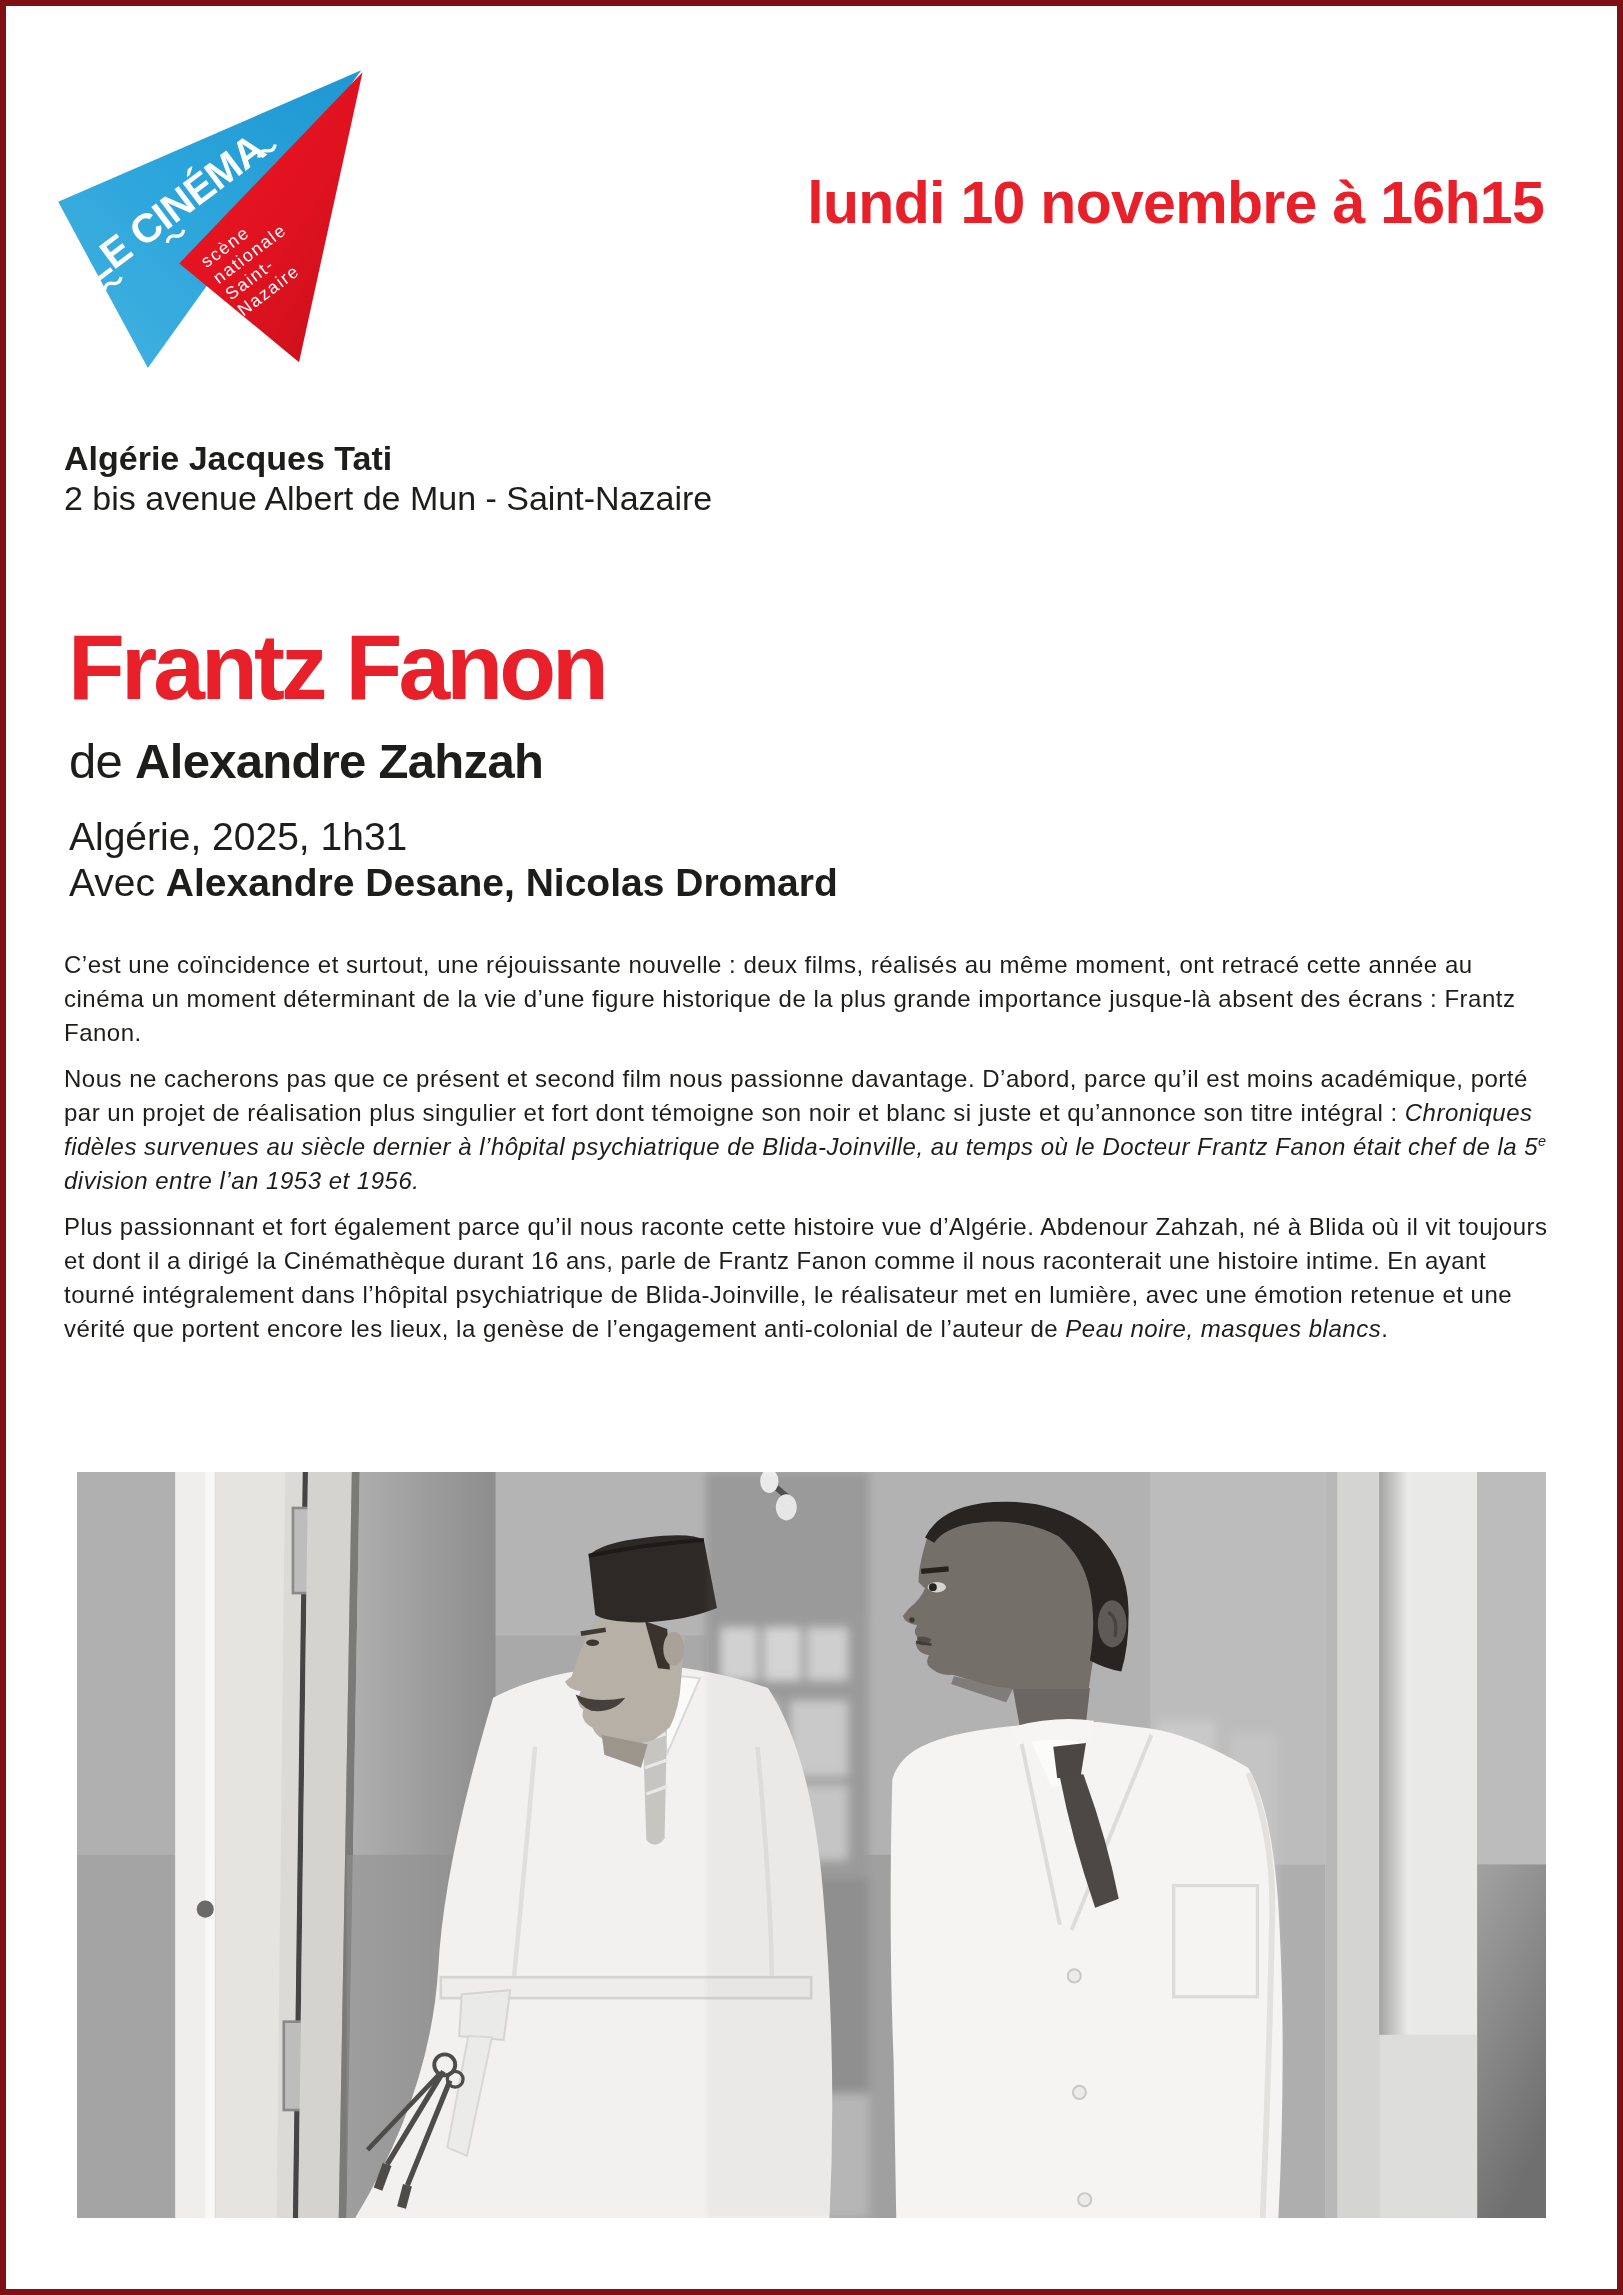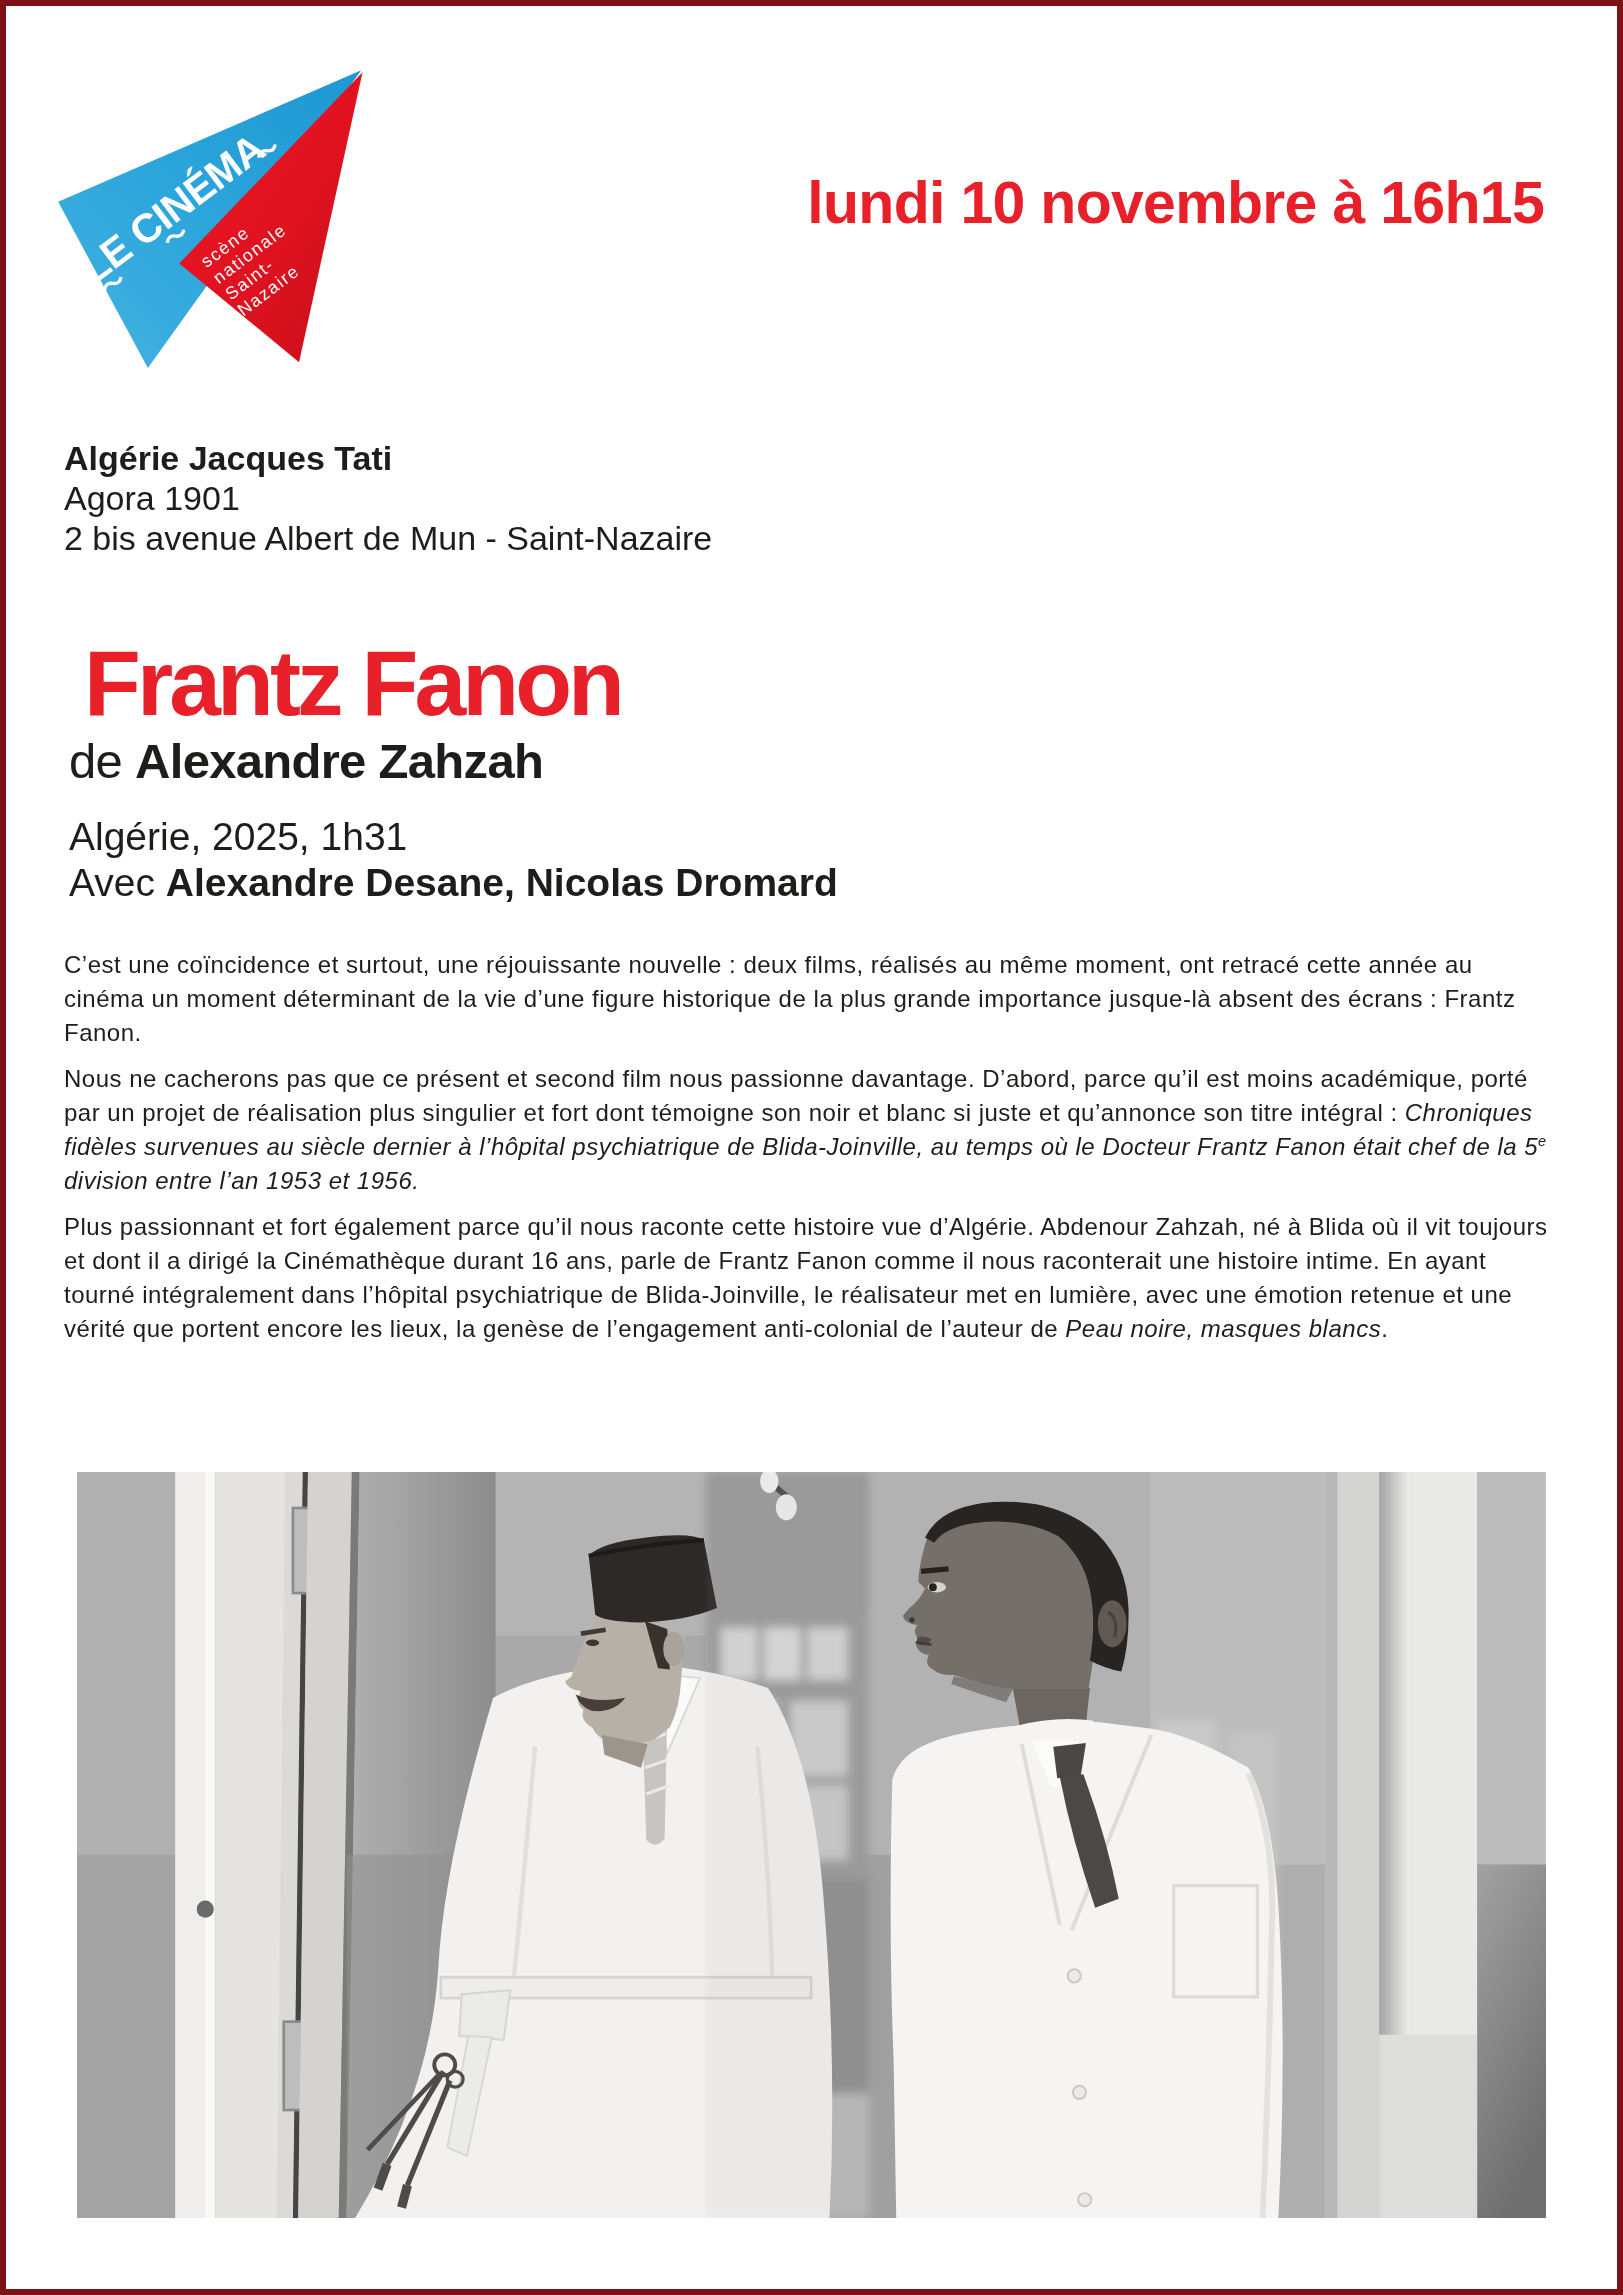--- a/index.html
+++ b/index.html
@@ -27,21 +27,21 @@
     color:#e7202a;
     letter-spacing:-0.7px;
   }
   .venue{
     position:absolute;left:64px;top:438px;
     font-size:34px;line-height:40px;color:#1d1d1b;
   }
   .venue-name{font-weight:bold;}
   .film-title{
     position:absolute;left:68px;top:619px;
-    margin:16px;
+    margin:0;
     font-size:93px;font-weight:bold;
     letter-spacing:-3.9px;
     color:#e7202a;
     line-height:1.05;
   }
   .director{
     position:absolute;left:69px;top:733px;
     font-size:49px;color:#1d1d1b;letter-spacing:-0.7px;
   }
   .director strong{font-weight:bold;}
@@ -103,21 +103,20 @@
       </g>
     </svg>
   </div>
 
   <div class="showtimes">
     <div>lundi 10 novembre à 16h15</div>
   </div>
 
   <div class="venue">
     <div class="venue-name">Algérie Jacques Tati</div>
-    <div>Agora 1901</div>
     <div>2 bis avenue Albert de Mun - Saint-Nazaire</div>
   </div>
 
   <h1 class="film-title">Frantz Fanon</h1>
   <div class="director">
     <span>de </span><strong>Alexandre Zahzah</strong>
   </div>
   <div class="meta-line">Algérie, 2025, 1h31</div>
   <div class="cast-line">
     <span>Avec </span><strong>Alexandre Desane, Nicolas Dromard</strong>

